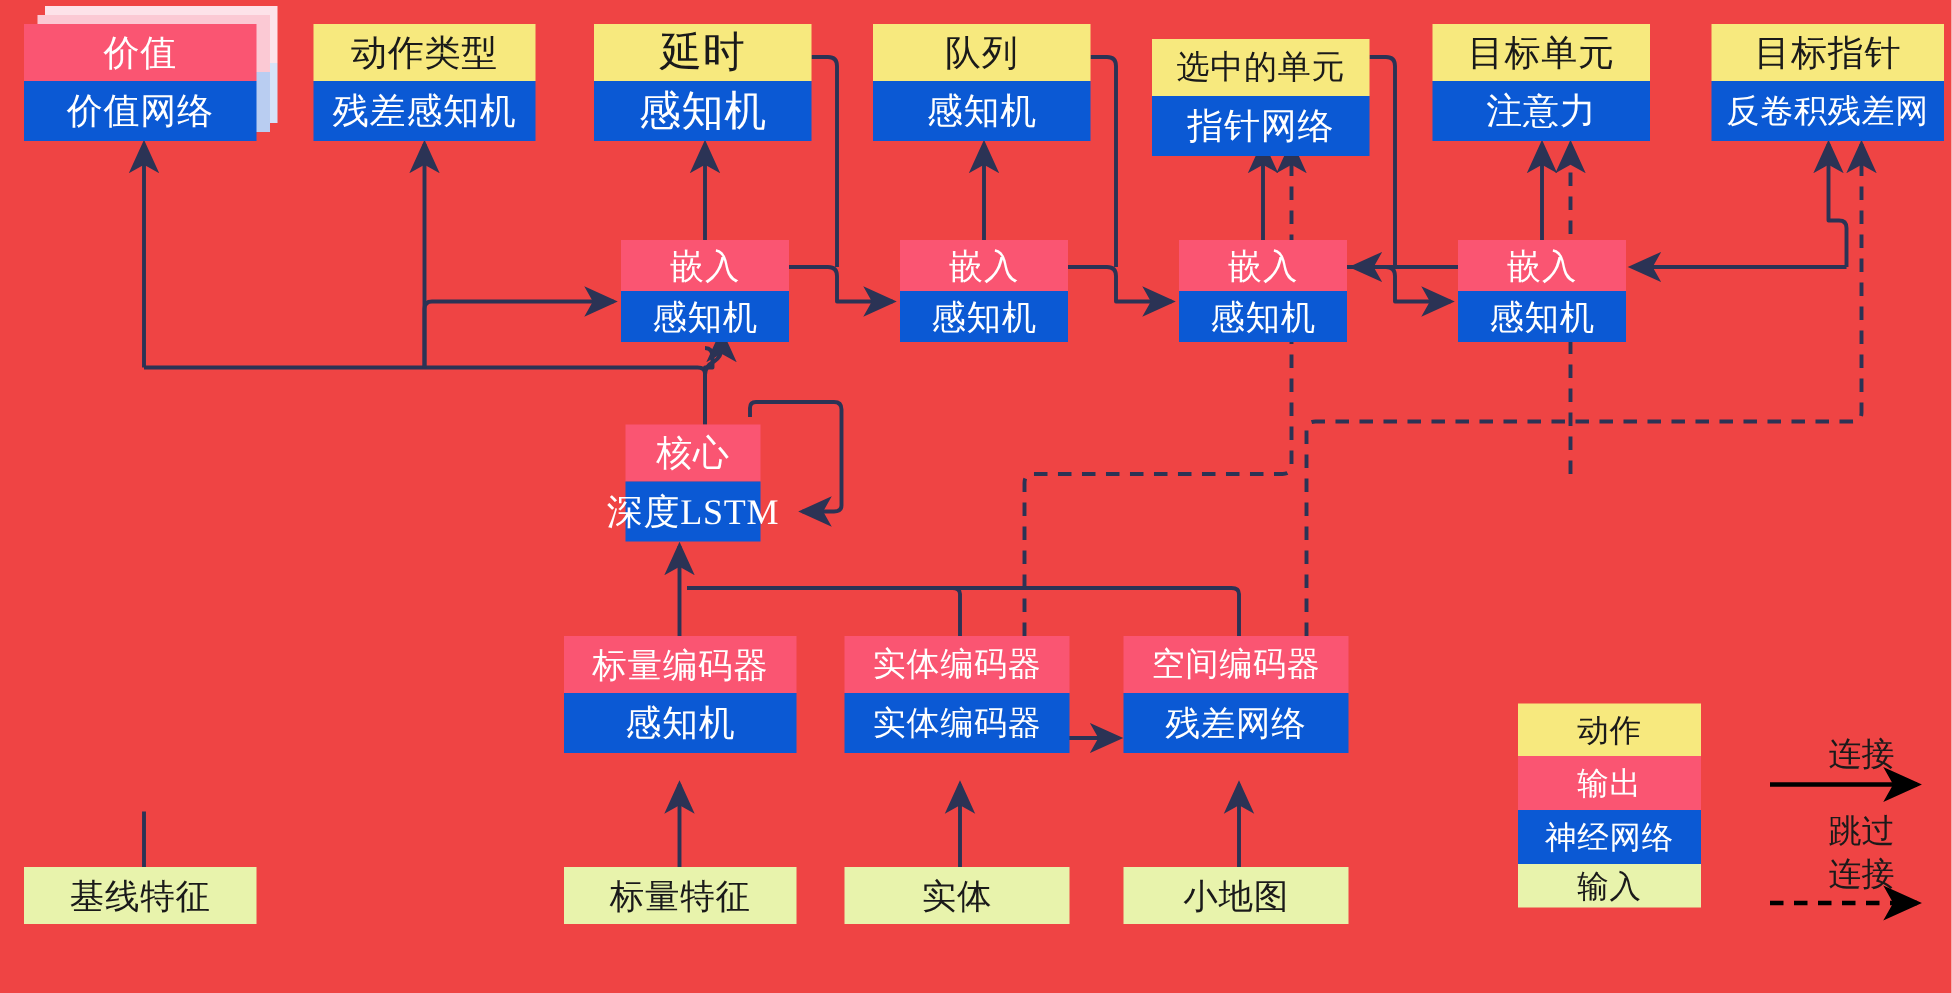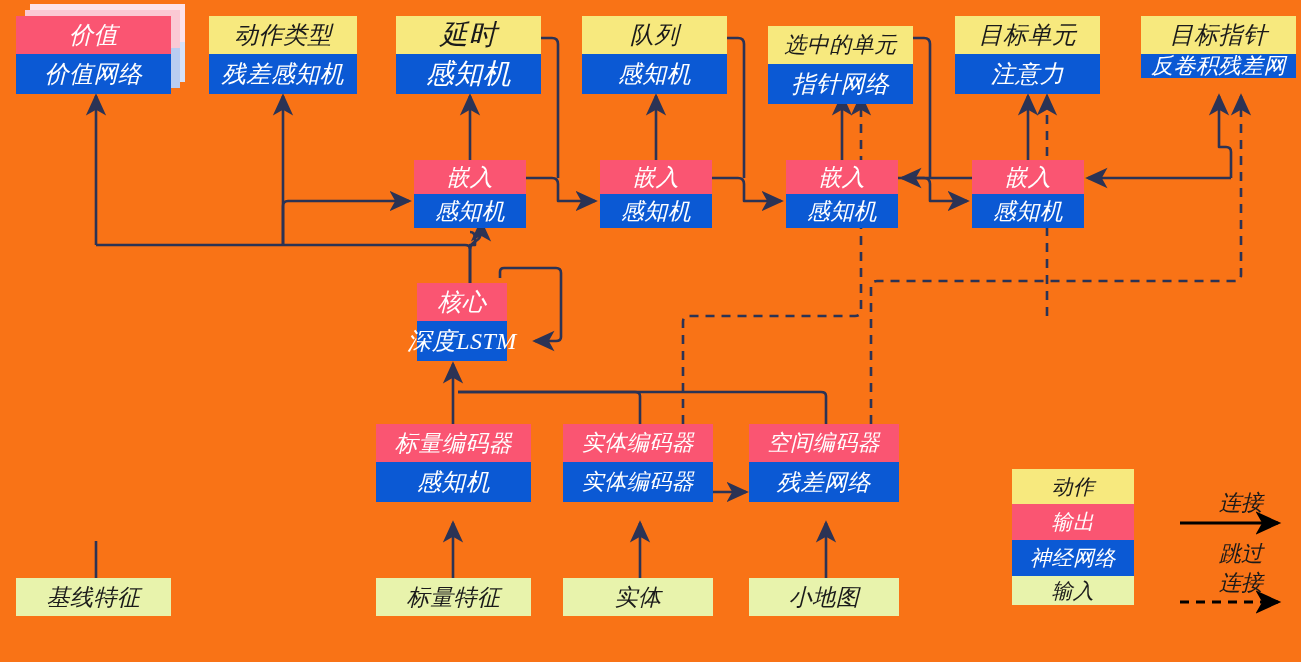--- a/index.html
+++ b/index.html
@@ -1,17 +1,17 @@
 <!DOCTYPE html>
 <html><head>
 <meta charset="utf-8">
 <style>
   html,body{margin:0;padding:0;background:#ffffff;}
   body{font-family:"Liberation Serif","DejaVu Serif",serif;}
-  #canvas{position:relative;width:1301px;height:662px;background:#f97316;overflow:hidden;font-style:italic;}
+  #canvas{position:relative;width:1301px;height:662px;background:#ef4444;overflow:hidden;}
   svg.wires{position:absolute;left:0;top:0;width:1301px;height:662px;pointer-events:none;}
 
   .node{position:absolute;box-sizing:border-box;z-index:3;}
   .band{box-sizing:border-box;width:100%;display:flex;align-items:center;justify-content:center;
         white-space:nowrap;letter-spacing:.5px;}
   .band.action{background:#F7E97E;color:#1a1a1a;}
   .band.output{background:#FA5572;color:#ffffff;}
   .band.net{background:#0B59D4;color:#ffffff;}
   .band.input{background:#E8F3AC;color:#1a1a1a;}
 
@@ -134,21 +134,21 @@
     <div class="band net" style="height:40px;">指针网络</div>
   </div>
 
   <div class="node" style="left:955px;top:16px;width:145px;height:78px;font-size:24px;">
     <div class="band action" style="height:38px;">目标单元</div>
     <div class="band net" style="height:40px;">注意力</div>
   </div>
 
   <div class="node" style="left:1141px;top:16px;width:155px;height:78px;font-size:24px;">
     <div class="band action" style="height:38px;text-align:center;">目标指针</div>
-    <div class="band net" style="height:24px;font-size:22px;">反卷积残差网</div>
+    <div class="band net" style="height:40px;font-size:22px;">反卷积残差网</div>
   </div>
 
   <div class="node" style="left:414px;top:160px;width:112px;height:68px;font-size:23px;">
     <div class="band output" style="height:34px;">嵌入</div>
     <div class="band net" style="height:34px;">感知机</div>
   </div>
   <div class="node" style="left:600px;top:160px;width:112px;height:68px;font-size:23px;">
     <div class="band output" style="height:34px;">嵌入</div>
     <div class="band net" style="height:34px;">感知机</div>
   </div>

